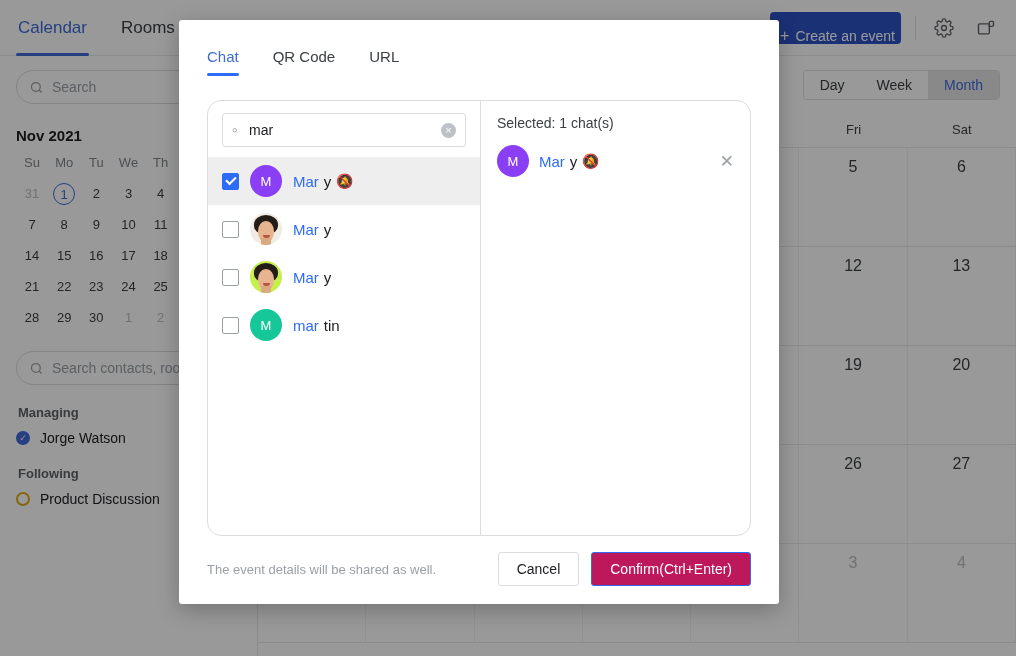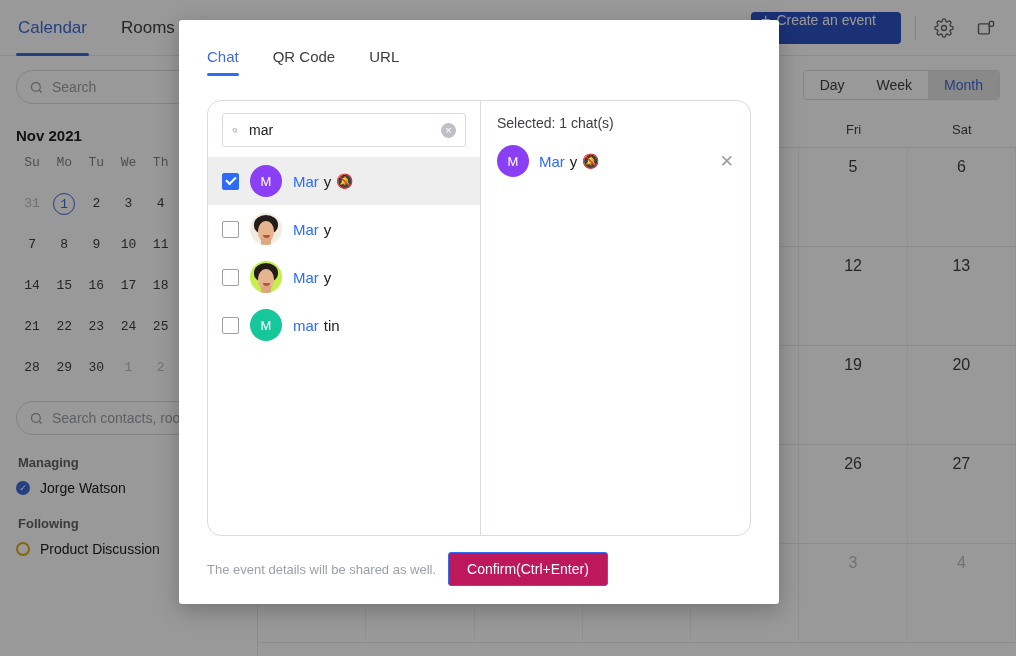--- a/index.html
+++ b/index.html
@@ -32,22 +32,22 @@
   .nav-tab.active { color: #3f6ad8; }
   .nav-tab.active::after {
     content: ""; position: absolute; left: 0; right: 0; bottom: 0;
     height: 3px; background: #3f6ad8; border-radius: 2px;
   }
   .topbar-right {
     margin-left: auto; display: flex; align-items: center; gap: 14px; padding-right: 16px;
   }
   .btn-create {
     background: #2d52c5; color: #fff; border: none; border-radius: 4px;
-    height: 32px; padding: 0 25px 0 10px; font-size: 14px; cursor: pointer;
-    display: flex; align-items: flex-start; gap: 6px;
+    height: 32px; padding: 0 6px 0 10px; font-size: 14px; cursor: pointer;
+    display: flex; align-items: flex-end; gap: 6px;
     font-family: "Liberation Sans", sans-serif;
   }
   .plus-ic { font-size: 16px; line-height: 1; }
   .vdiv { width: 1px; height: 24px; background: #dadce0; }
   .icon-btn {
     width: 28px; height: 28px; display: flex; align-items: center; justify-content: center;
     cursor: pointer; color: #5f6368;
   }
 
   .subbar {
@@ -72,21 +72,21 @@
   .search-pill {
     height: 34px; border: 1px solid #dadce0; border-radius: 18px;
     display: flex; align-items: center; gap: 8px; padding: 0 12px;
     color: #9aa0a6; font-size: 14px; cursor: text;
   }
   .mini-head {
     display: flex; align-items: center; margin-top: 22px; margin-bottom: 8px;
   }
   .mini-title { font-size: 15px; color: #202124; font-weight: bold; }
   .mini-nav { margin-left: auto; color: #5f6368; font-size: 16px; cursor: pointer; padding: 0 4px;}
-  .mini-grid { display: grid; grid-template-columns: repeat(7, 1fr); row-gap: 19px; font-family: Liberation Mono, monospace; }
+  .mini-grid { display: grid; grid-template-columns: repeat(7, 1fr); row-gap: 9px; }
   .mini-grid div {
     text-align: center; font-size: 13px; color: #3c4043; height: 22px; line-height: 22px;
   }
   .mini-grid .dow { color: #80868b; }
   .mini-grid .muted { color: #b9bdc1; }
   .mini-grid .today {
     color: #3f6ad8; border: 1px solid #3f6ad8; border-radius: 50%;
     width: 22px; height: 22px; margin: 0 auto;
   }
   .sb-search2 {
@@ -507,16 +507,17 @@
                 <span class="emoji">🔕</span>
               </div>
               <div class="sel-x">✕</div>
             </div>
           </div>
       </div>
     </div>
 
     <div class="modal-footer">
       <div class="foot-note">The event details will be shared as well.</div>
+      <button class="btn btn-cancel">Cancel</button>
       <button class="btn btn-confirm">Confirm(Ctrl+Enter)</button>
     </div>
   </div>
 </div>
 
 </body></html>

